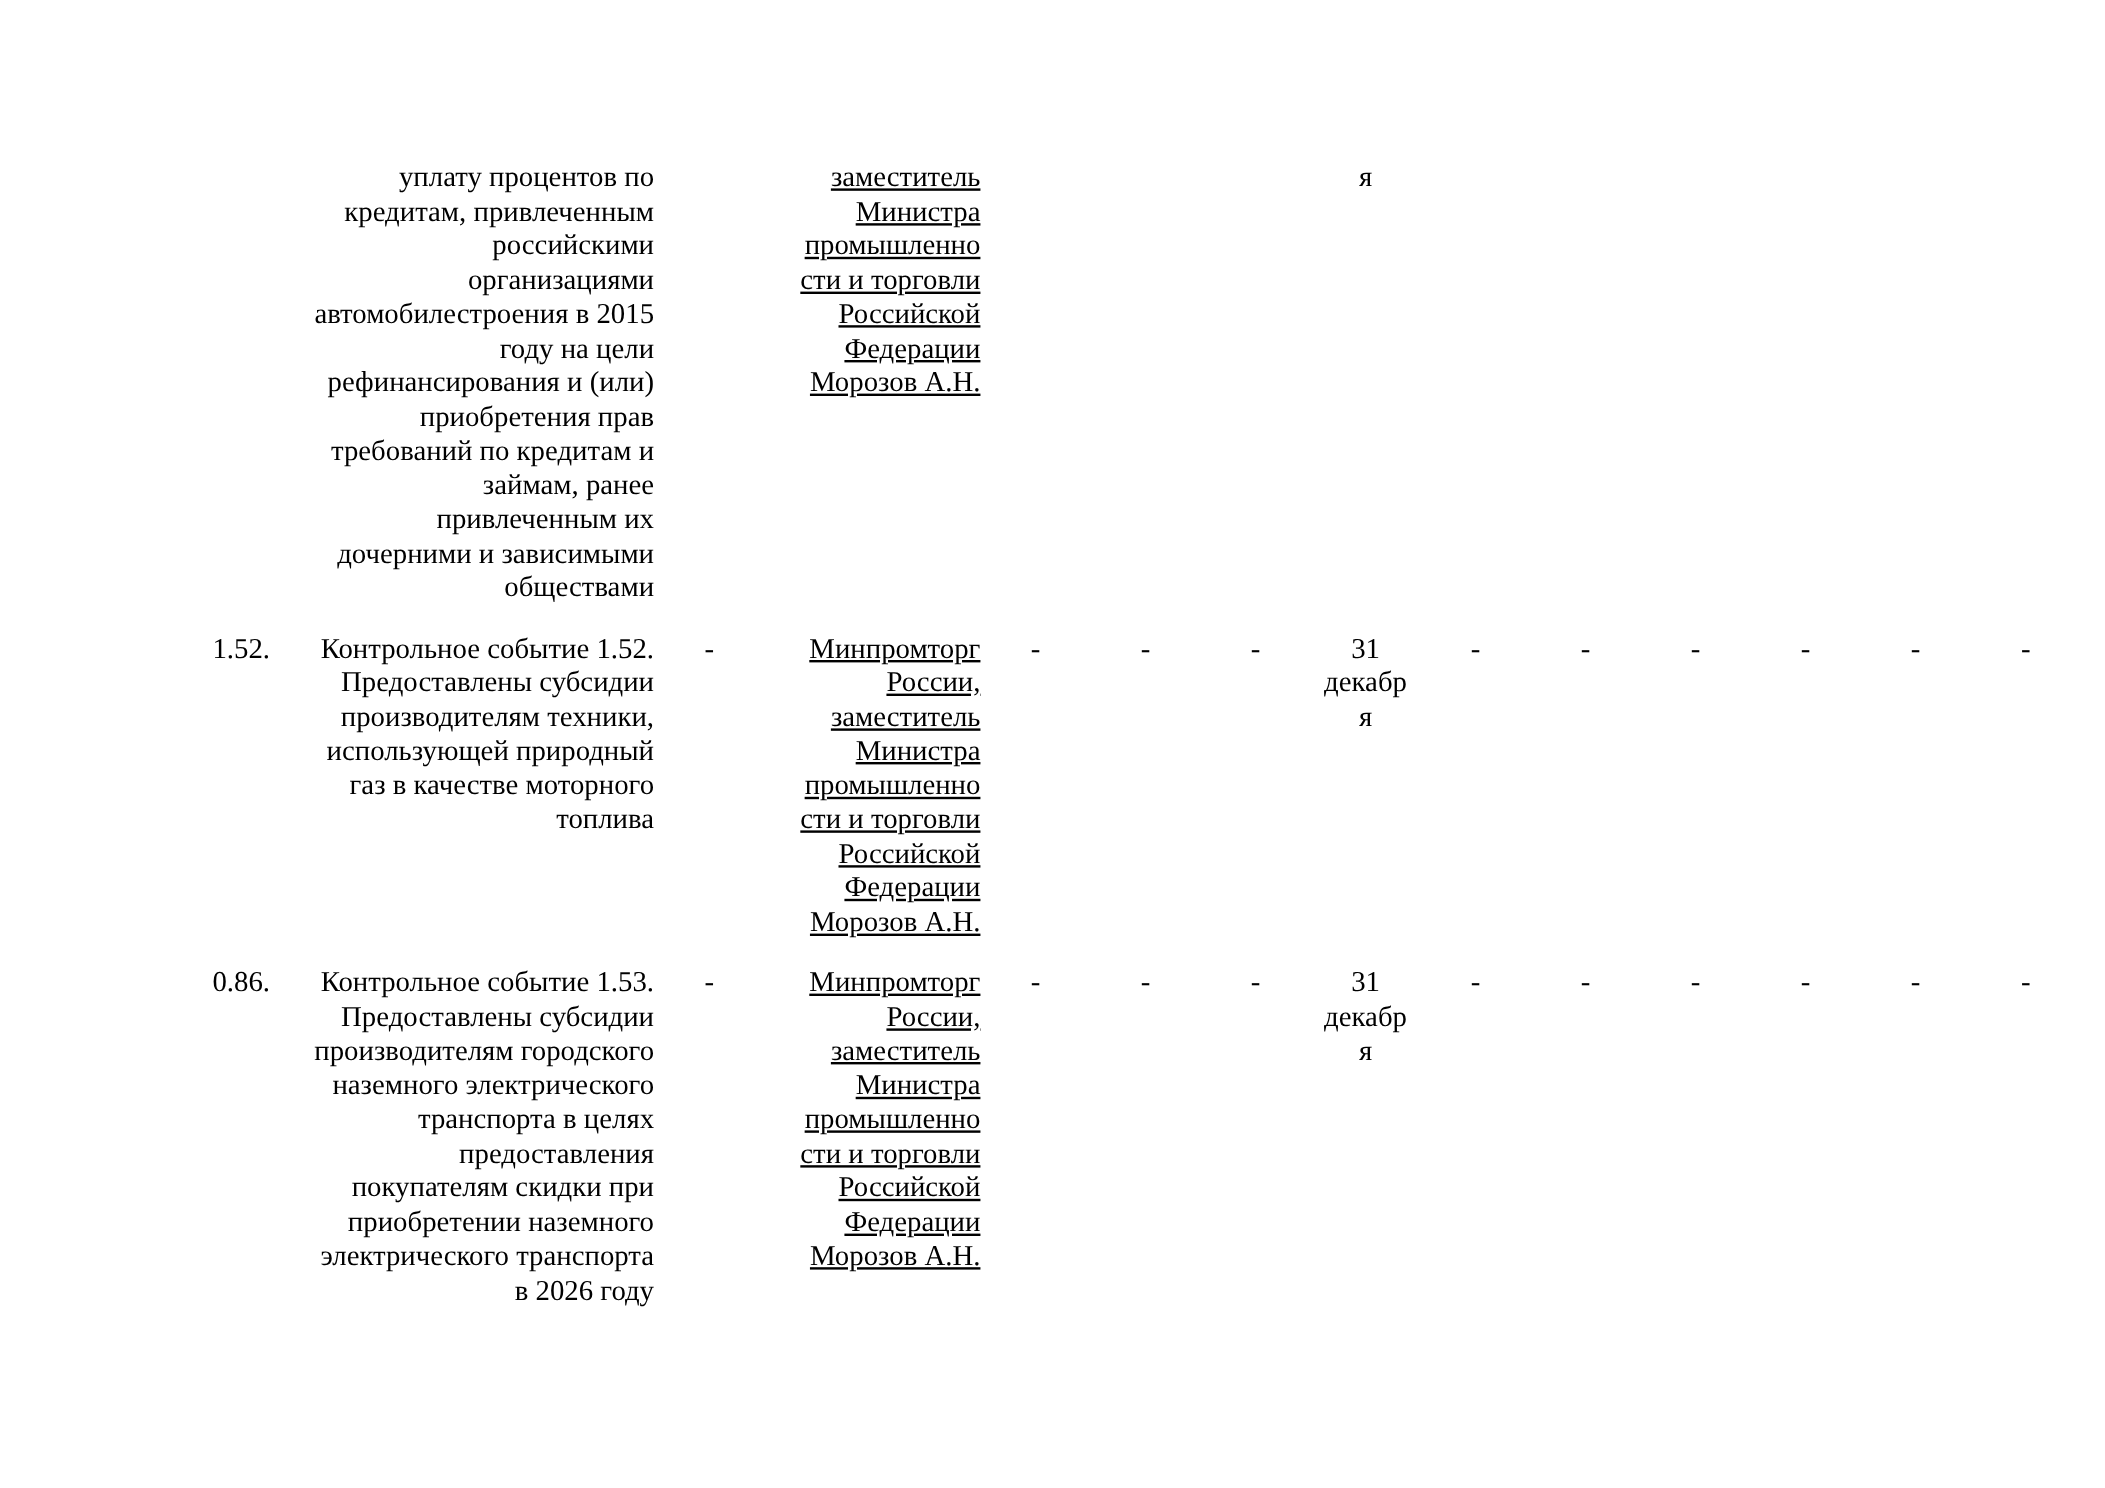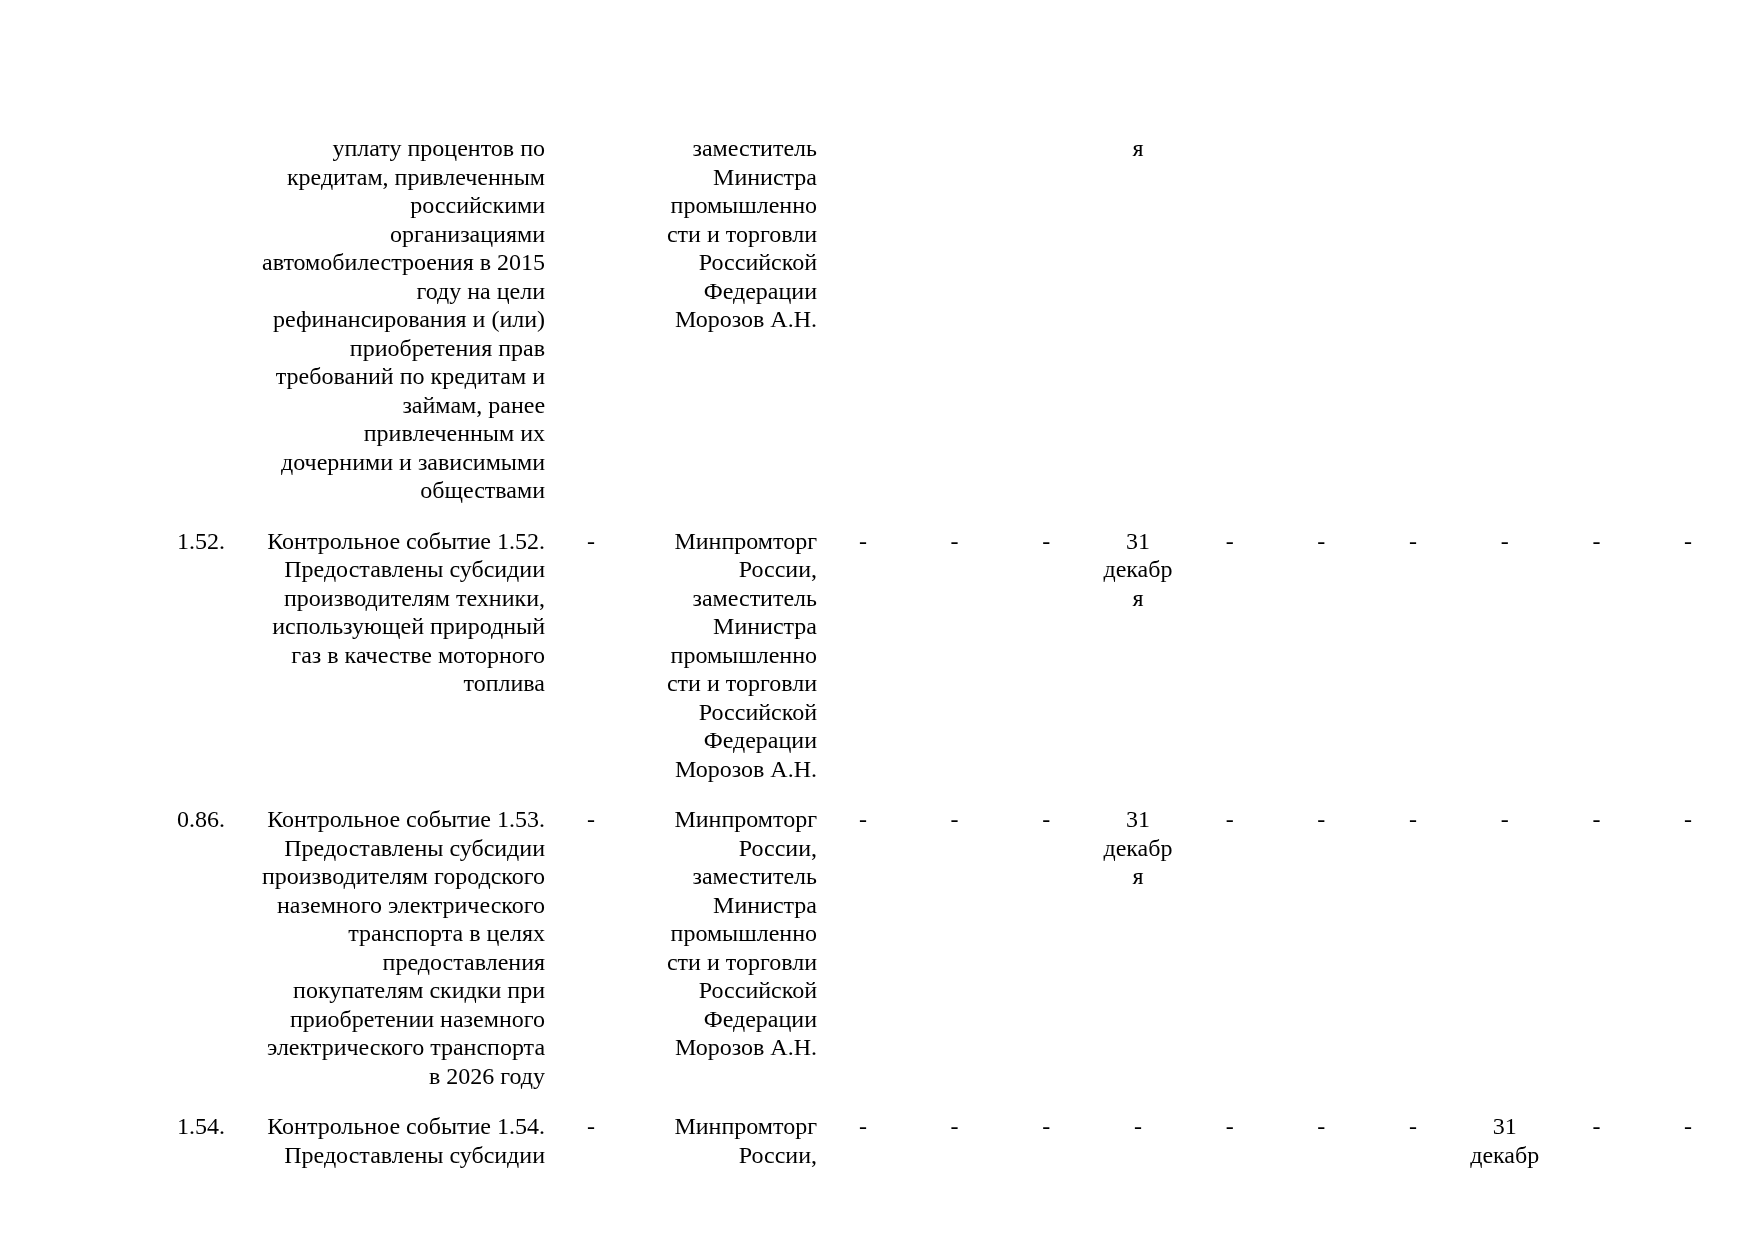--- a/index.html
+++ b/index.html
@@ -37,21 +37,21 @@
   td {
     vertical-align: top;
     padding: 0 0 22px 0;
     white-space: pre-line;
     overflow: visible;
     text-align: right;
   }
   td.c-num    { padding-left: 74px; }
   td.c-name   { padding-left: 14px;  }
   td.c-status { text-align: center;  }
-  td.c-exec   { padding-left: 8px;   }
+  td.c-exec   { padding-left: 8px; text-decoration: underline;   }
   td.c-val    { text-align: center;  }
 </style>
 </head>
 <body>
 
 <div class="page">
   <table class="plan">
     <colgroup>
       <col class="w-num">
       <col class="w-name">
@@ -166,35 +166,16 @@
 декабр
 я</td>
         <td class="c-val">-</td>
         <td class="c-val">-</td>
         <td class="c-val">-</td>
         <td class="c-val">-</td>
         <td class="c-val">-</td>
         <td class="c-val">-</td>
       </tr>
 
-      <tr>
-        <td class="c-num">1.54.</td>
-        <td class="c-name">Контрольное событие 1.54.
-Предоставлены субсидии</td>
-        <td class="c-status">-</td>
-        <td class="c-exec">Минпромторг
-России,</td>
-        <td class="c-val">-</td>
-        <td class="c-val">-</td>
-        <td class="c-val">-</td>
-        <td class="c-val">-</td>
-        <td class="c-val">-</td>
-        <td class="c-val">-</td>
-        <td class="c-val">-</td>
-        <td class="c-val">31
-декабр</td>
-        <td class="c-val">-</td>
-        <td class="c-val">-</td>
-      </tr>
 
     </tbody>
   </table>
 </div>
 
 </body></html>

